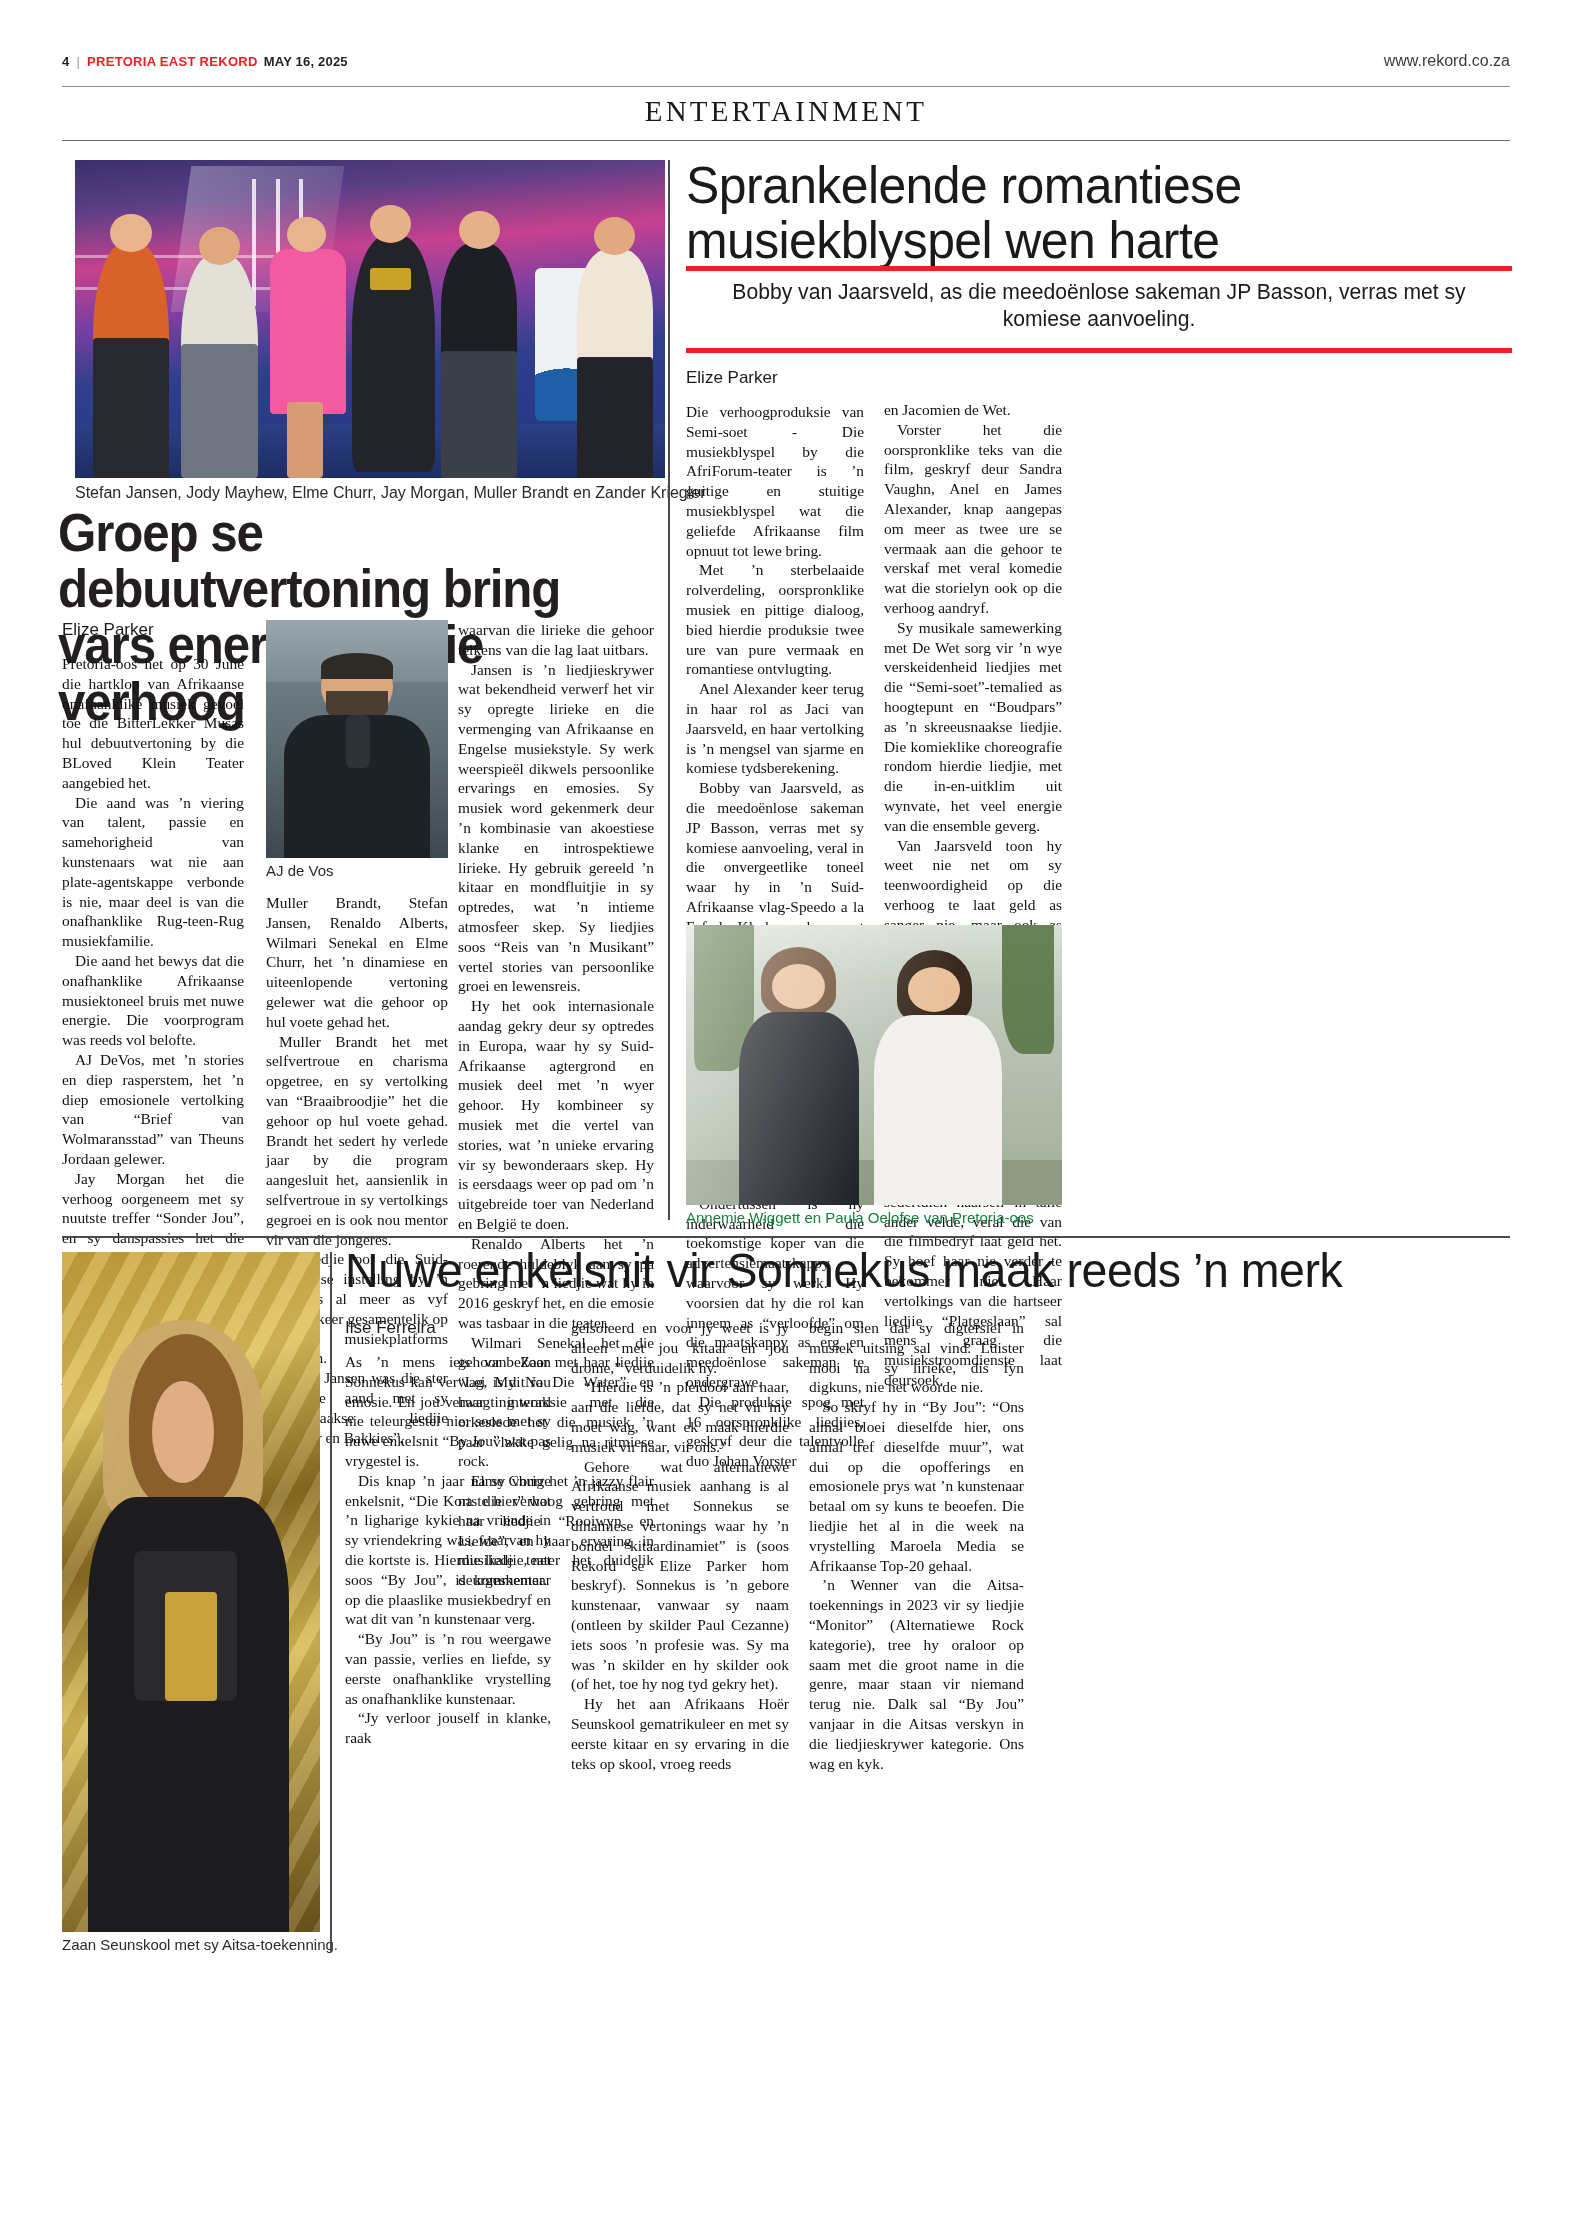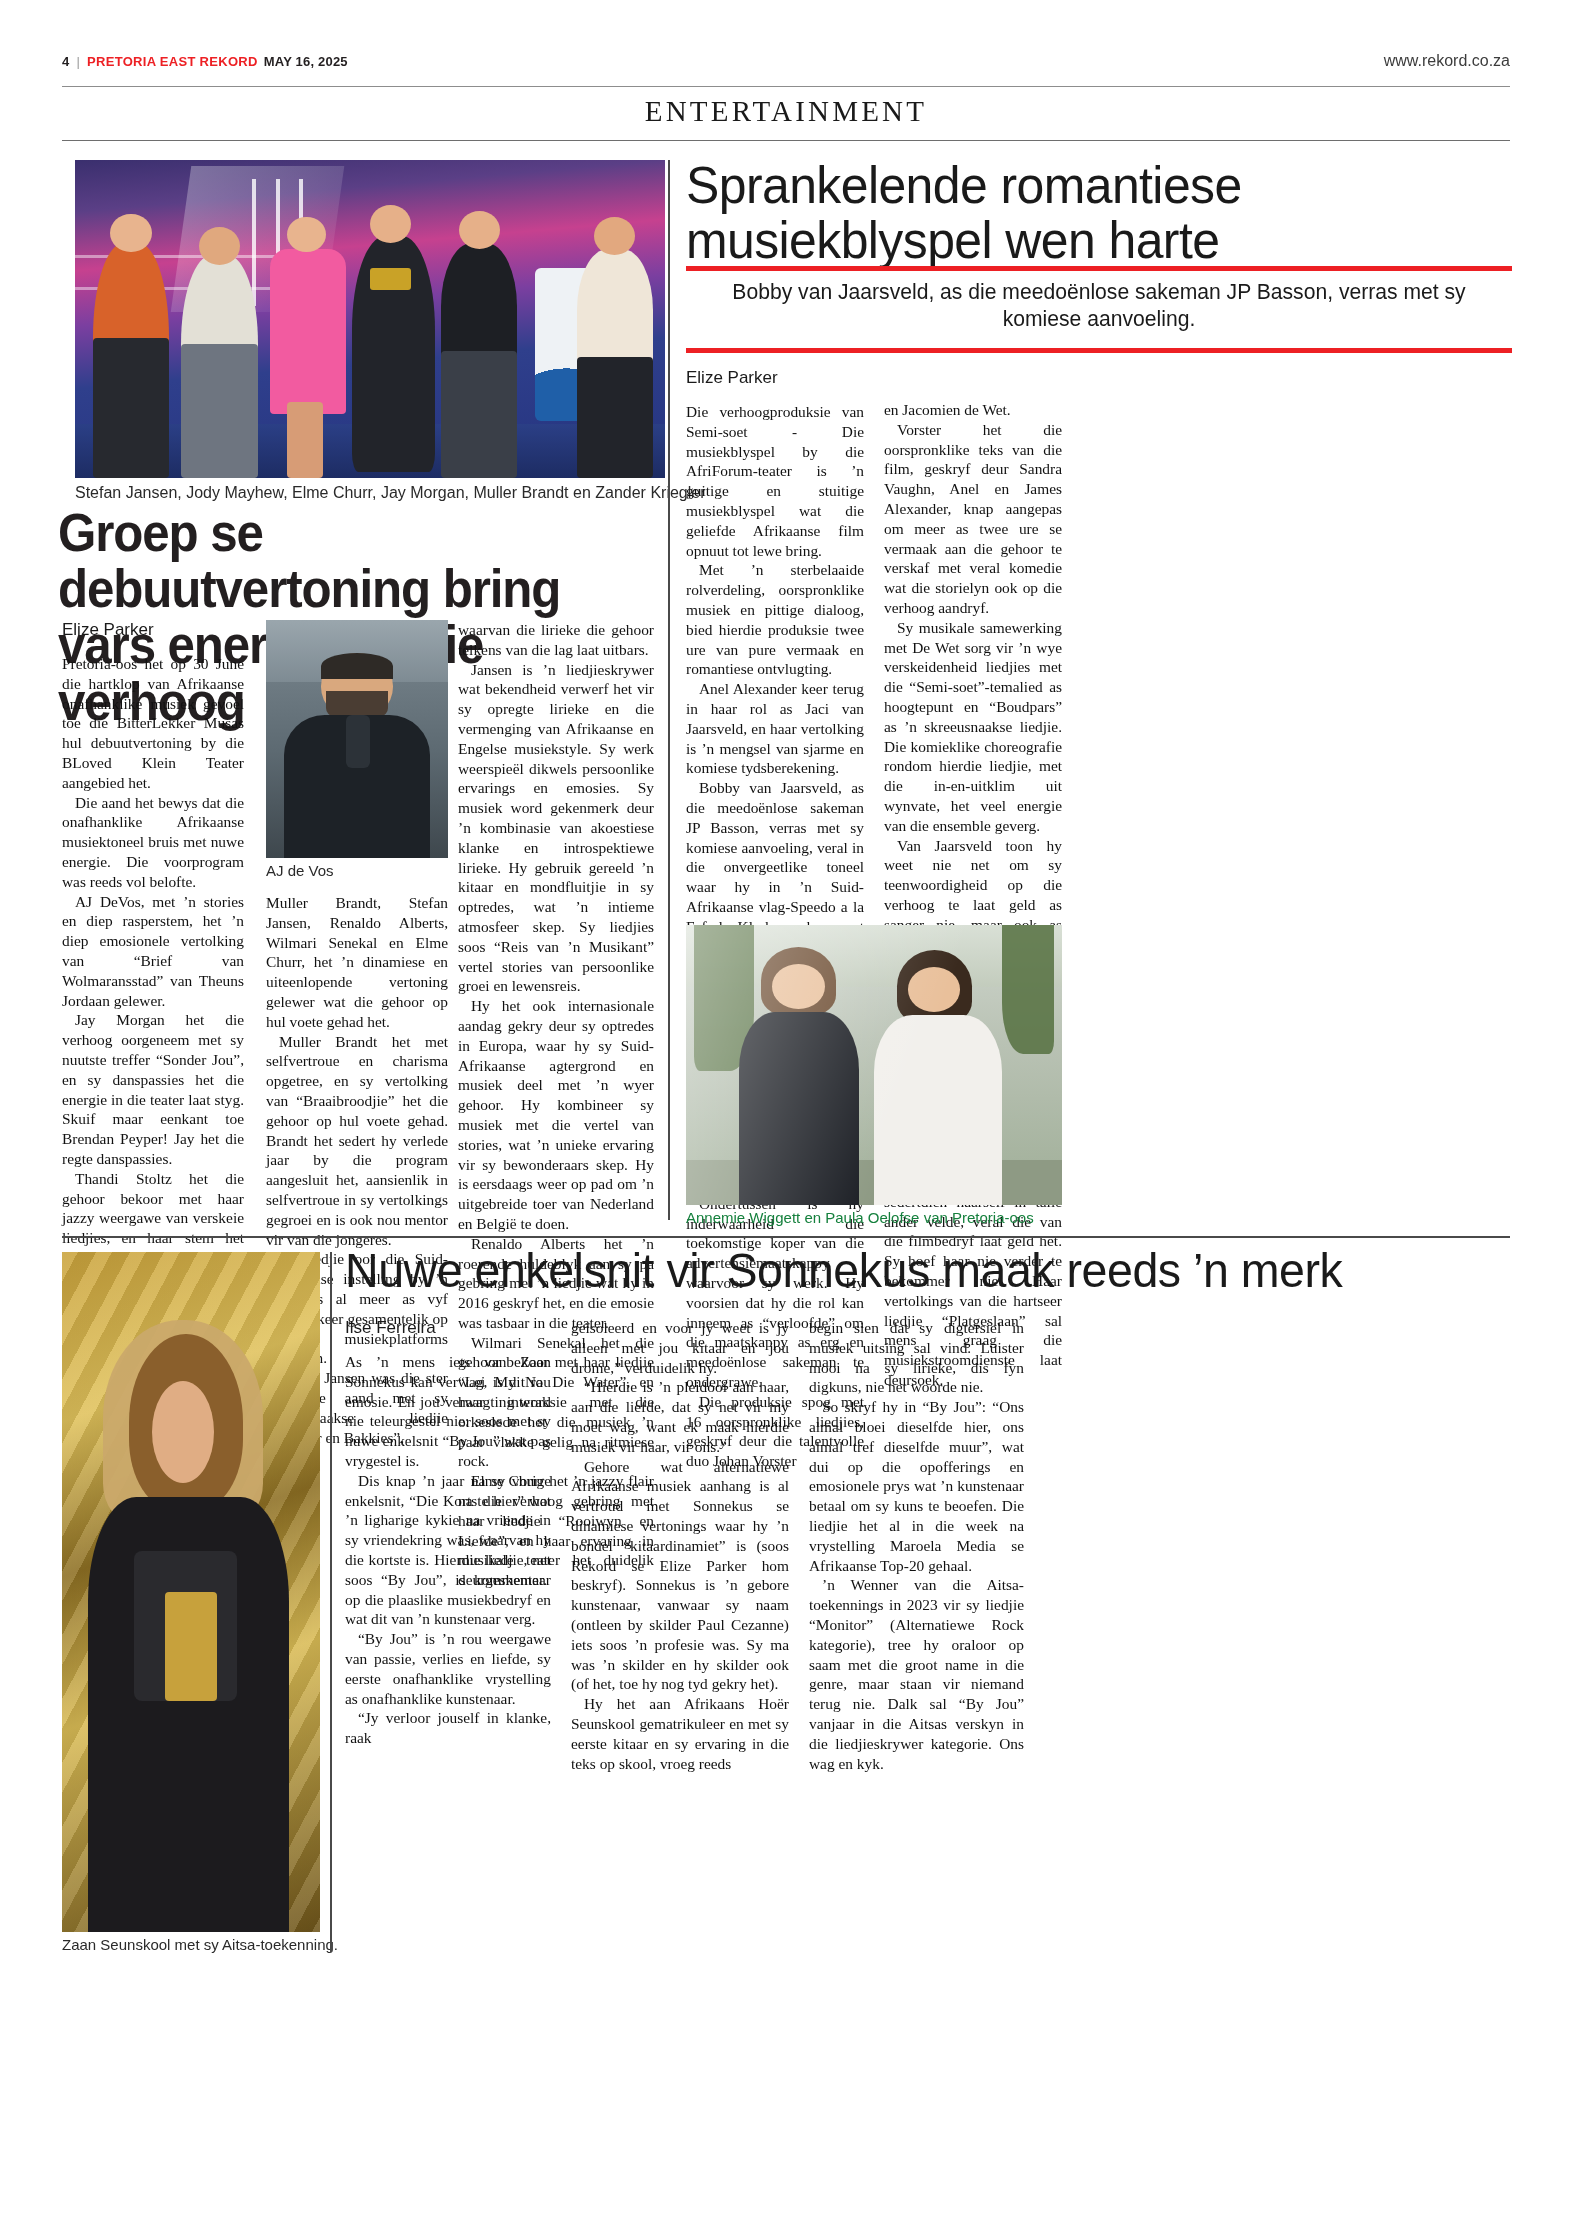--- a/index.html
+++ b/index.html
@@ -165,20 +165,21 @@
     <div class="fig" style="left:85%;top:62%;width:13%;height:38%;background:#22242a;border-radius:4px;"></div>
   </div>
   <div class="cap1">Stefan Jansen, Jody Mayhew, Elme Churr, Jay Morgan, Muller Brandt en Zander Kriegler</div>
 
   <div class="headline-left">Groep se debuutvertoning bring vars energie na die verhoog</div>
 
   <div class="lcolA">
     <div class="byline">Elize Parker</div>
     <div class="bodycol">
       <p class="first">Pretoria-oos het op 30 June die hartklop van Afrikaanse onafhanklike musiek gevoel toe die BitterLekker Musas hul debuutvertoning by die BLoved Klein Teater aangebied het.</p>
+      <p>Die aand was ’n viering van talent, passie en samehorigheid van kunstenaars wat nie aan plate-agentskappe verbonde is nie, maar deel is van die onafhanklike Rug-teen-Rug musiekfamilie.</p>
       <p>Die aand het bewys dat die onafhanklike Afrikaanse musiektoneel bruis met nuwe energie. Die voorprogram was reeds vol belofte.</p>
       <p>AJ DeVos, met ’n stories en diep rasperstem, het ’n diep emosionele vertolking van “Brief van Wolmaransstad” van Theuns Jordaan gelewer.</p>
       <p>Jay Morgan het die verhoog oorgeneem met sy nuutste treffer “Sonder Jou”, en sy danspassies het die energie in die teater laat styg. Skuif maar eenkant toe Brendan Peyper! Jay het die regte danspassies.</p>
       <p>Thandi Stoltz het die gehoor bekoor met haar jazzy weergawe van verskeie liedjies, en haar stem het baie belofte.</p>
       <p>Na die voorprogram het die hoofgroep, die BitterLekker Musas, die verhoog betree met Zander Kriegler op tromme, Lucia Poggenpoel op klawerbord, Estian de Lange op baskitaar en op die kitaar, Rudi Kleingeld.</p>
       <p>Hierdie groep, bestaande uit</p>
     </div>
   </div>
 
   <div class="photo2">

